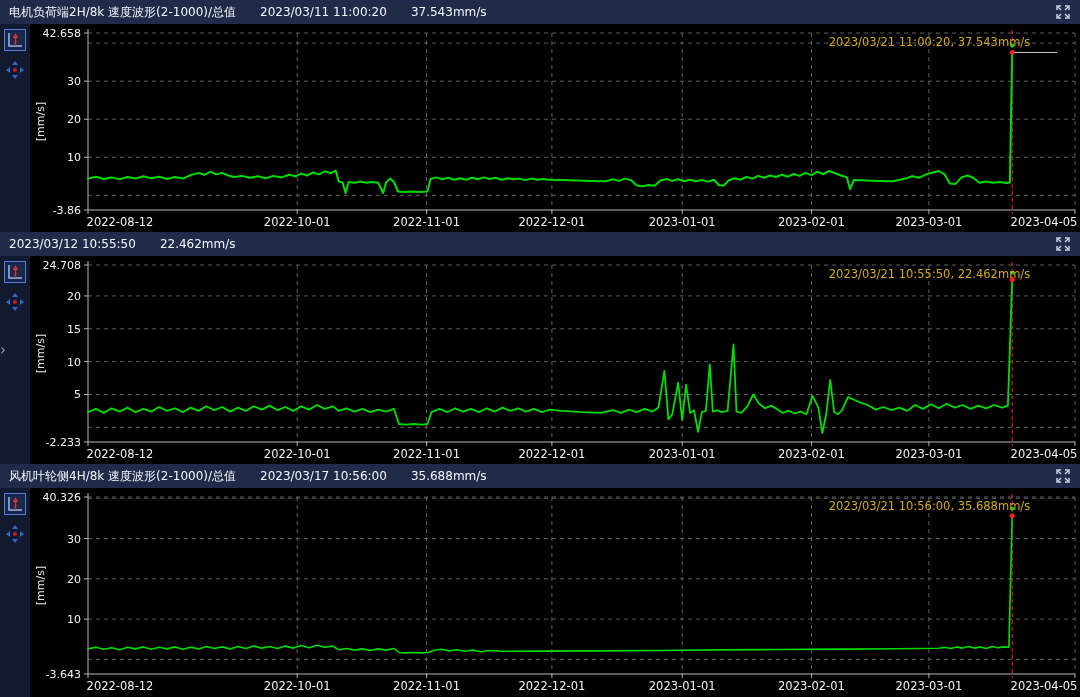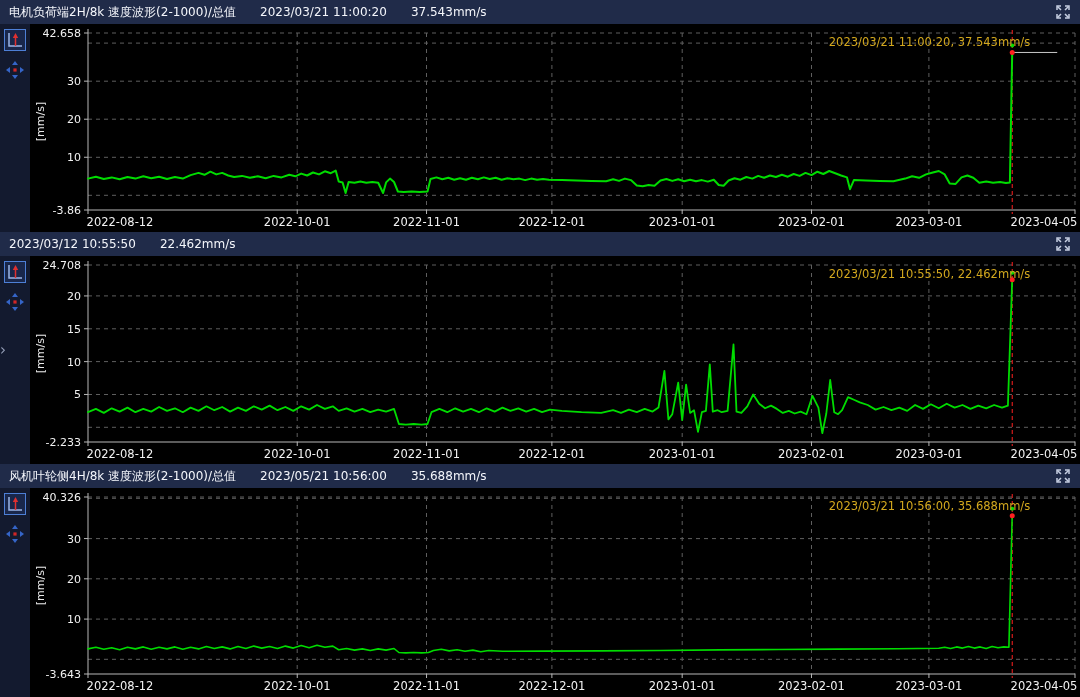--- a/index.html
+++ b/index.html
@@ -25,21 +25,21 @@
             font-size:15px;line-height:20px;cursor:pointer;user-select:none;}
 </style>
 </head>
 <body>
 
 <div id="app">
 
   <div class="panel">
     <div class="titlebar">
       <span class="t-title">电机负荷端2H/8k 速度波形(2-1000)/总值</span>
-      <span class="t-time">2023/03/21 11:00:20</span>
+      <span class="t-time">2023/03/11 11:00:20</span>
       <span class="t-value">37.543mm/s</span>
       <span class="spacer"></span>
       <span class="expand-btn">
         <svg width="16" height="16" viewBox="0 0 16 16" fill="none" stroke="#c6cfe2" stroke-width="1.5">
           <path d="M2 6V2h4M10 2h4v4M14 10v4h-4M6 14H2v-4"></path>
           <path d="M2.5 2.5L6 6M13.5 2.5L10 6M13.5 13.5L10 10M2.5 13.5L6 10"></path>
         </svg>
       </span>
     </div>
     <div class="body">
@@ -195,21 +195,21 @@
           <circle cx="982.2268" cy="16.756022419360818" r="2" fill="#00dc00"></circle>
           <circle cx="982.2268" cy="23.756022419360818" r="2.5" fill="#ff2020"></circle>
           <text x="1000.2268" y="22" fill="#d3a81e" font-size="11.5" text-anchor="end">2023/03/21 10:55:50, 22.462mm/s</text>
         </svg>
     </div>
   </div>
 
   <div class="panel last">
     <div class="titlebar">
       <span class="t-title">风机叶轮侧4H/8k 速度波形(2-1000)/总值</span>
-      <span class="t-time">2023/05/21 10:56:00</span>
+      <span class="t-time">2023/03/17 10:56:00</span>
       <span class="t-value">35.688mm/s</span>
       <span class="spacer"></span>
       <span class="expand-btn">
         <svg width="16" height="16" viewBox="0 0 16 16" fill="none" stroke="#c6cfe2" stroke-width="1.5">
           <path d="M2 6V2h4M10 2h4v4M14 10v4h-4M6 14H2v-4"></path>
           <path d="M2.5 2.5L6 6M13.5 2.5L10 6M13.5 13.5L10 10M2.5 13.5L6 10"></path>
         </svg>
       </span>
     </div>
     <div class="body">

